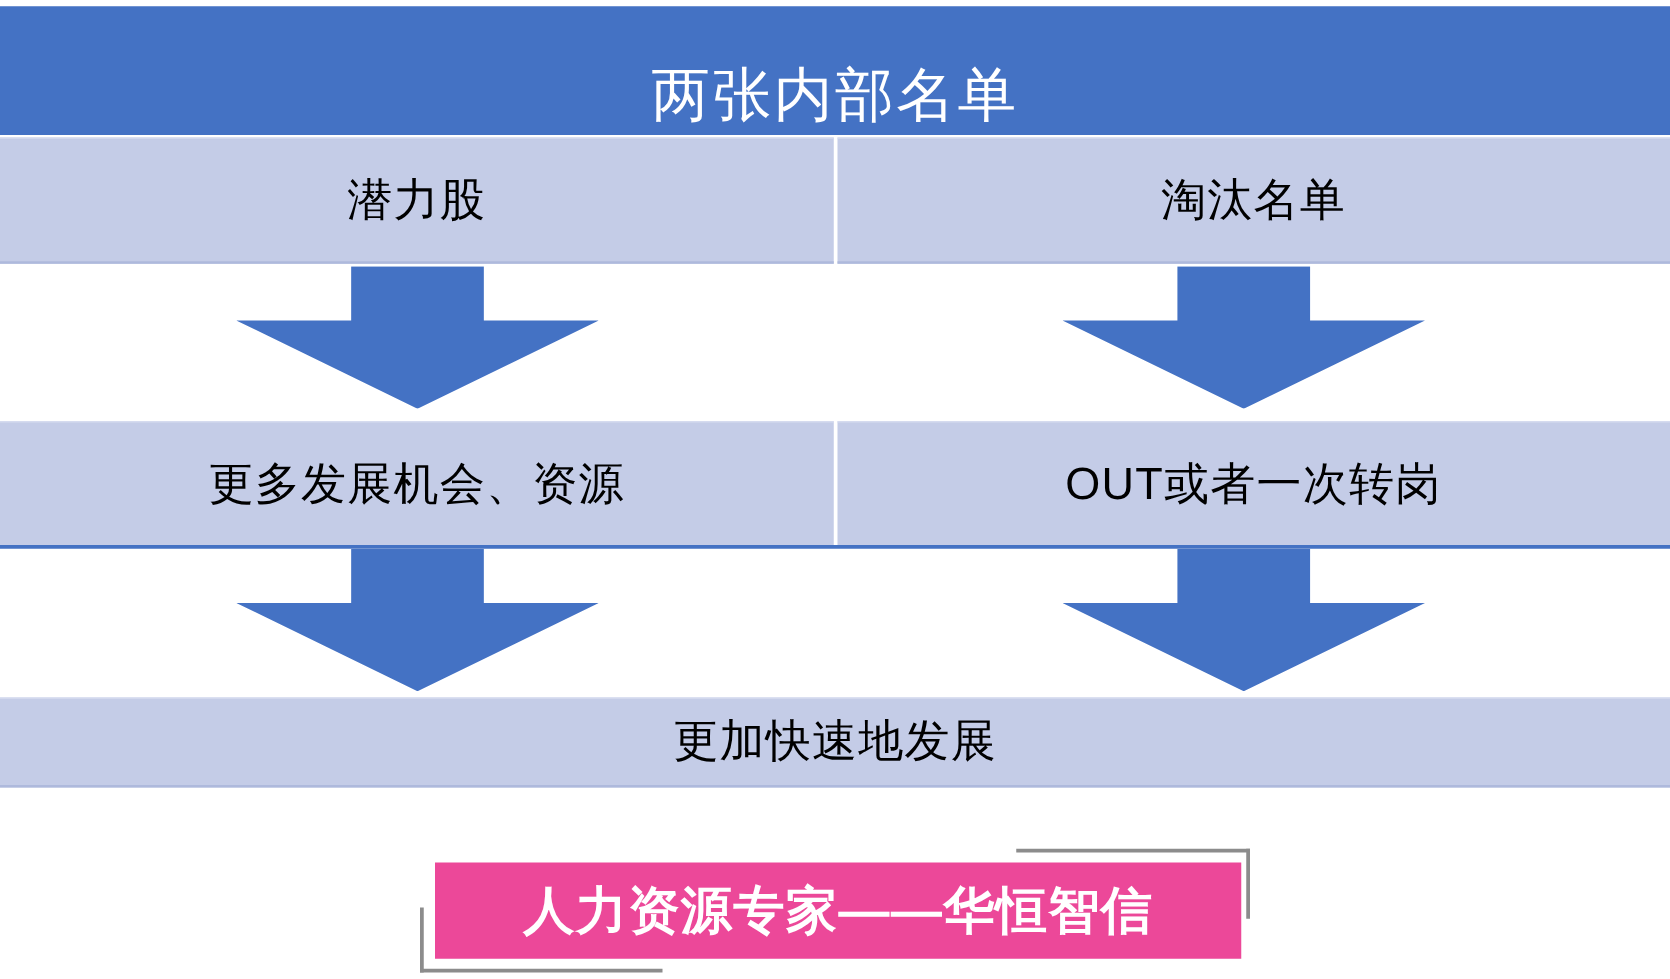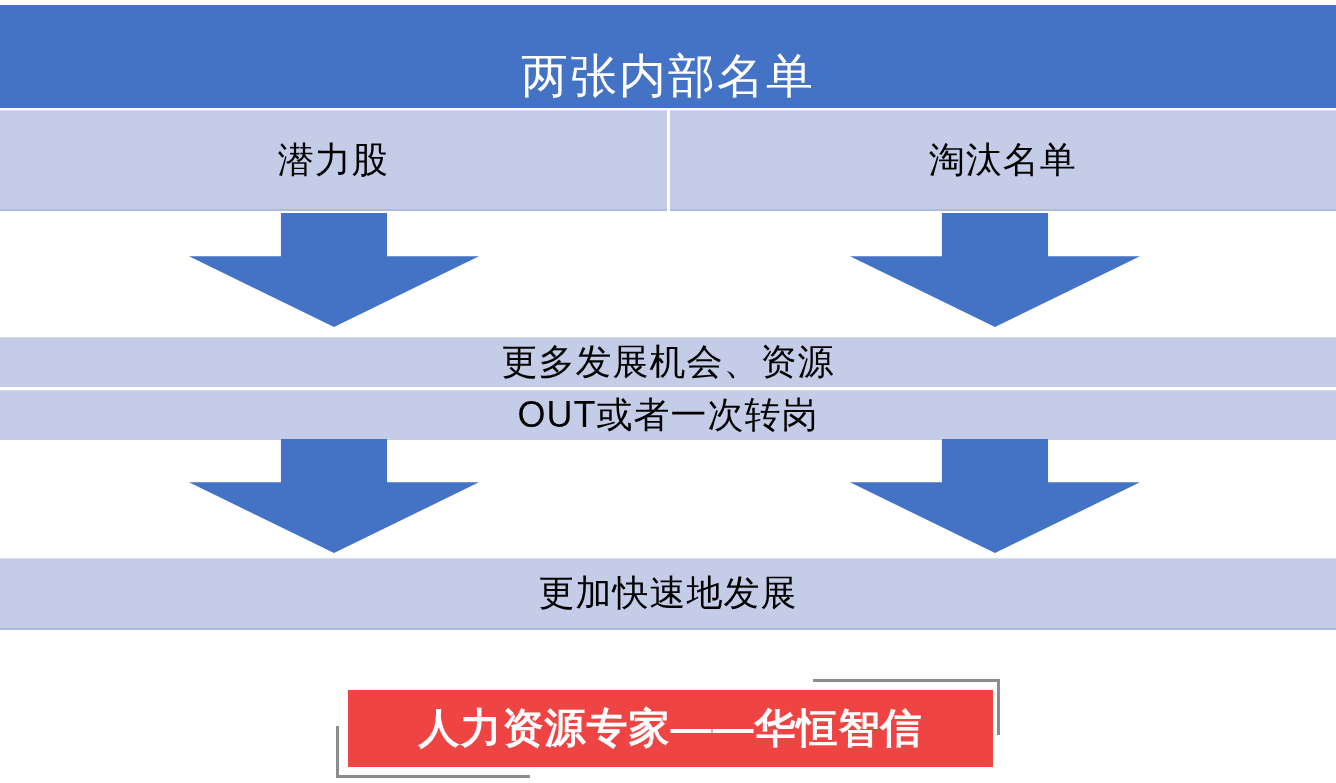--- a/index.html
+++ b/index.html
@@ -10,42 +10,42 @@
   
   .hdr{
     position:absolute;left:0;top:5px;width:1336px;height:103px;
     background:#4472C4;color:#ffffff;
     display:flex;align-items:flex-end;justify-content:center;
     font-size:47px;letter-spacing:2px;
   }
   
   .row{position:absolute;left:0;width:1336px;display:flex;gap:3px;}
   .row-a{top:110px;height:101px;}
-  .row-b{top:337px;height:99px;border-bottom:3px solid #4472C4;flex-direction:column;}
+  .row-b{top:337px;height:99px;border-bottom:3px solid #4472C4;}
   .row-c{top:558px;height:72px;}
   .cell{
     flex:1;background:#C4CCE7;color:#000000;
     display:flex;align-items:center;justify-content:center;
     font-size:36px;letter-spacing:1px;
     border-bottom:2px solid #AEB9DC;border-top:1px solid #D6DCEF;
   }
   .row-b .cell{border-bottom:none;}
   
   .arrow{
     position:absolute;width:290px;height:114px;background:#4472C4;
     clip-path:polygon(31.7% 0, 68.3% 0, 68.3% 38%, 100% 38%, 50% 100%, 0 38%, 31.7% 38%);
   }
   .a1l{left:189px;top:213px;}
   .a1r{left:850px;top:213px;}
   .a2l{left:189px;top:439px;}
   .a2r{left:850px;top:439px;}
   
   .brand-box{
     position:absolute;left:348px;top:690px;width:645px;height:77px;
-    background:#ef4444;color:#ffffff;
+    background:#ec4899;color:#ffffff;
     display:flex;align-items:center;justify-content:center;
     font-size:41px;font-weight:bold;letter-spacing:1px;white-space:nowrap;
   }
   .bracket-tr{
     position:absolute;left:813px;top:679px;width:184px;height:53px;
     border-top:3px solid #8C8C8C;border-right:3px solid #8C8C8C;
   }
   .bracket-bl{
     position:absolute;left:336px;top:726px;width:191px;height:49px;
     border-left:3px solid #8C8C8C;border-bottom:3px solid #8C8C8C;

